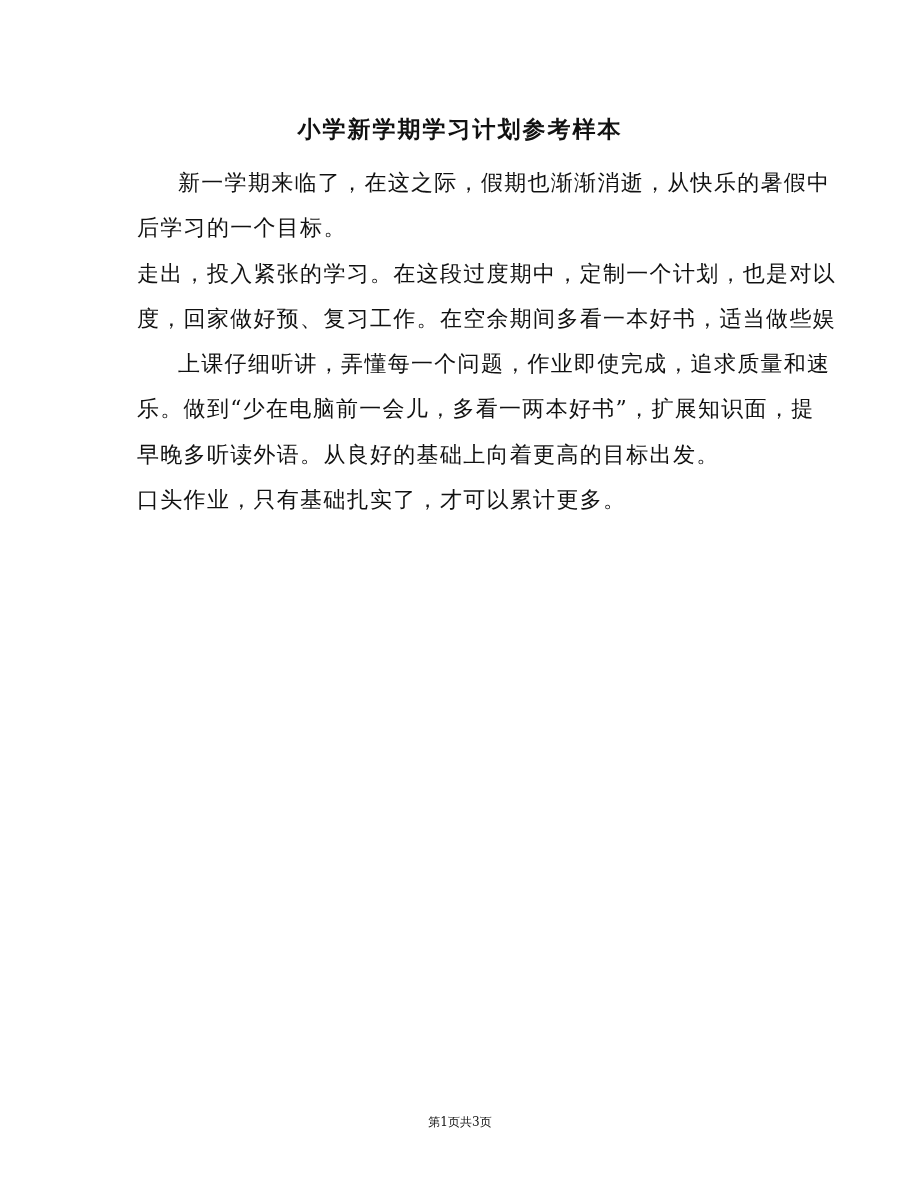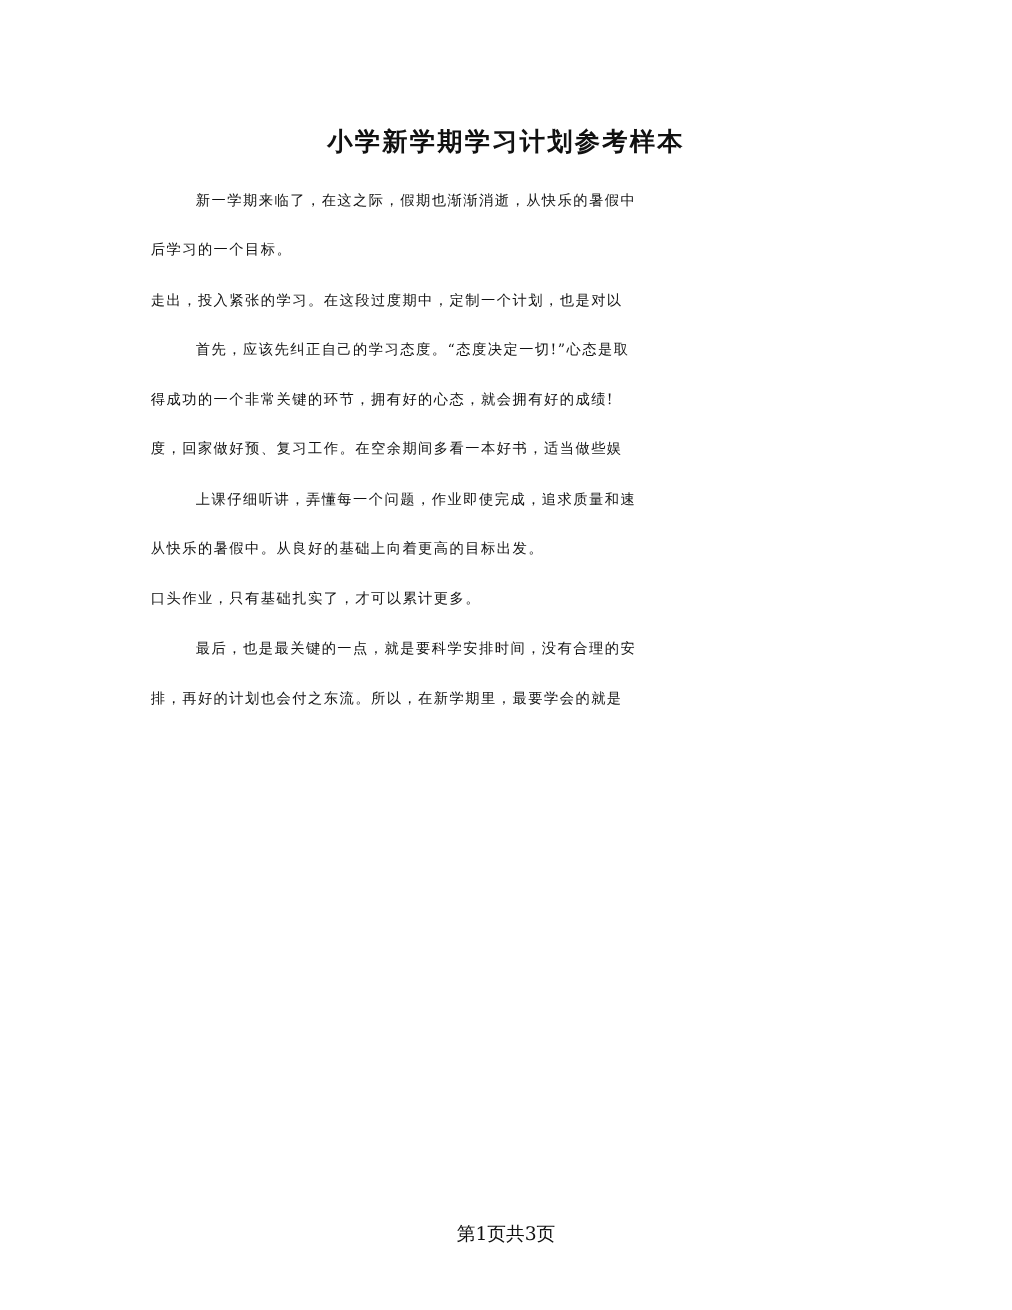--- a/index.html
+++ b/index.html
@@ -36,71 +36,64 @@
     }
     .body-text {
       position: absolute;
       left: 137px;
       width: 640px;
       top: 160px;
     }
     .line {
       height: 45.3px;
       line-height: 45.3px;
-      font-size: 13px;
+      font-size: 22px;
       white-space: nowrap;
       letter-spacing: 1.3px;
     }
     .line.indent {
       padding-left: 41px;
     }
     .footer {
       position: absolute;
       left: 0;
       width: 920px;
       top: 1109px;
       text-align: center;
-      font-size: 17px;
+      font-size: 12px;
       line-height: 26px;
       white-space: nowrap;
     }
   </style>
 </head>
 <body>
 
 <div class="page">
 
   <div class="title">小学新学期学习计划参考样本</div>
 
   <div class="body-text">
 
     <div>
       <div class="line indent">新一学期来临了，在这之际，假期也渐渐消逝，从快乐的暑假中</div>
       <div class="line">后学习的一个目标。</div>
       <div class="line">走出，投入紧张的学习。在这段过度期中，定制一个计划，也是对以</div>
     </div>
 
-    <div>
-      <div class="line indent">首先，应该先纠正自己的学习态度。“态度决定一切!”心态是取</div>
-      <div class="line">得成功的一个非常关键的环节，拥有好的心态，就会拥有好的成绩!</div>
-    </div>
 
 
     <div>
       <div class="line">度，回家做好预、复习工作。在空余期间多看一本好书，适当做些娱</div>
       <div class="line indent">上课仔细听讲，弄懂每一个问题，作业即使完成，追求质量和速</div>
-      <div class="line">从快乐的暑假中。从良好的基础上向着更高的目标出发。</div>
+      <div class="line">乐。做到“少在电脑前一会儿，多看一两本好书”，扩展知识面，提</div>
+      <div class="line">早晚多听读外语。从良好的基础上向着更高的目标出发。</div>
     </div>
 
     <div>
       <div class="line">口头作业，只有基础扎实了，才可以累计更多。</div>
     </div>
 
-    <div>
-      <div class="line indent">最后，也是最关键的一点，就是要科学安排时间，没有合理的安</div>
-      <div class="line">排，再好的计划也会付之东流。所以，在新学期里，最要学会的就是</div>
-    </div>
 
   </div>
 
   <div class="footer">第1页共3页</div>
 
 </div>
 
 </body></html>

